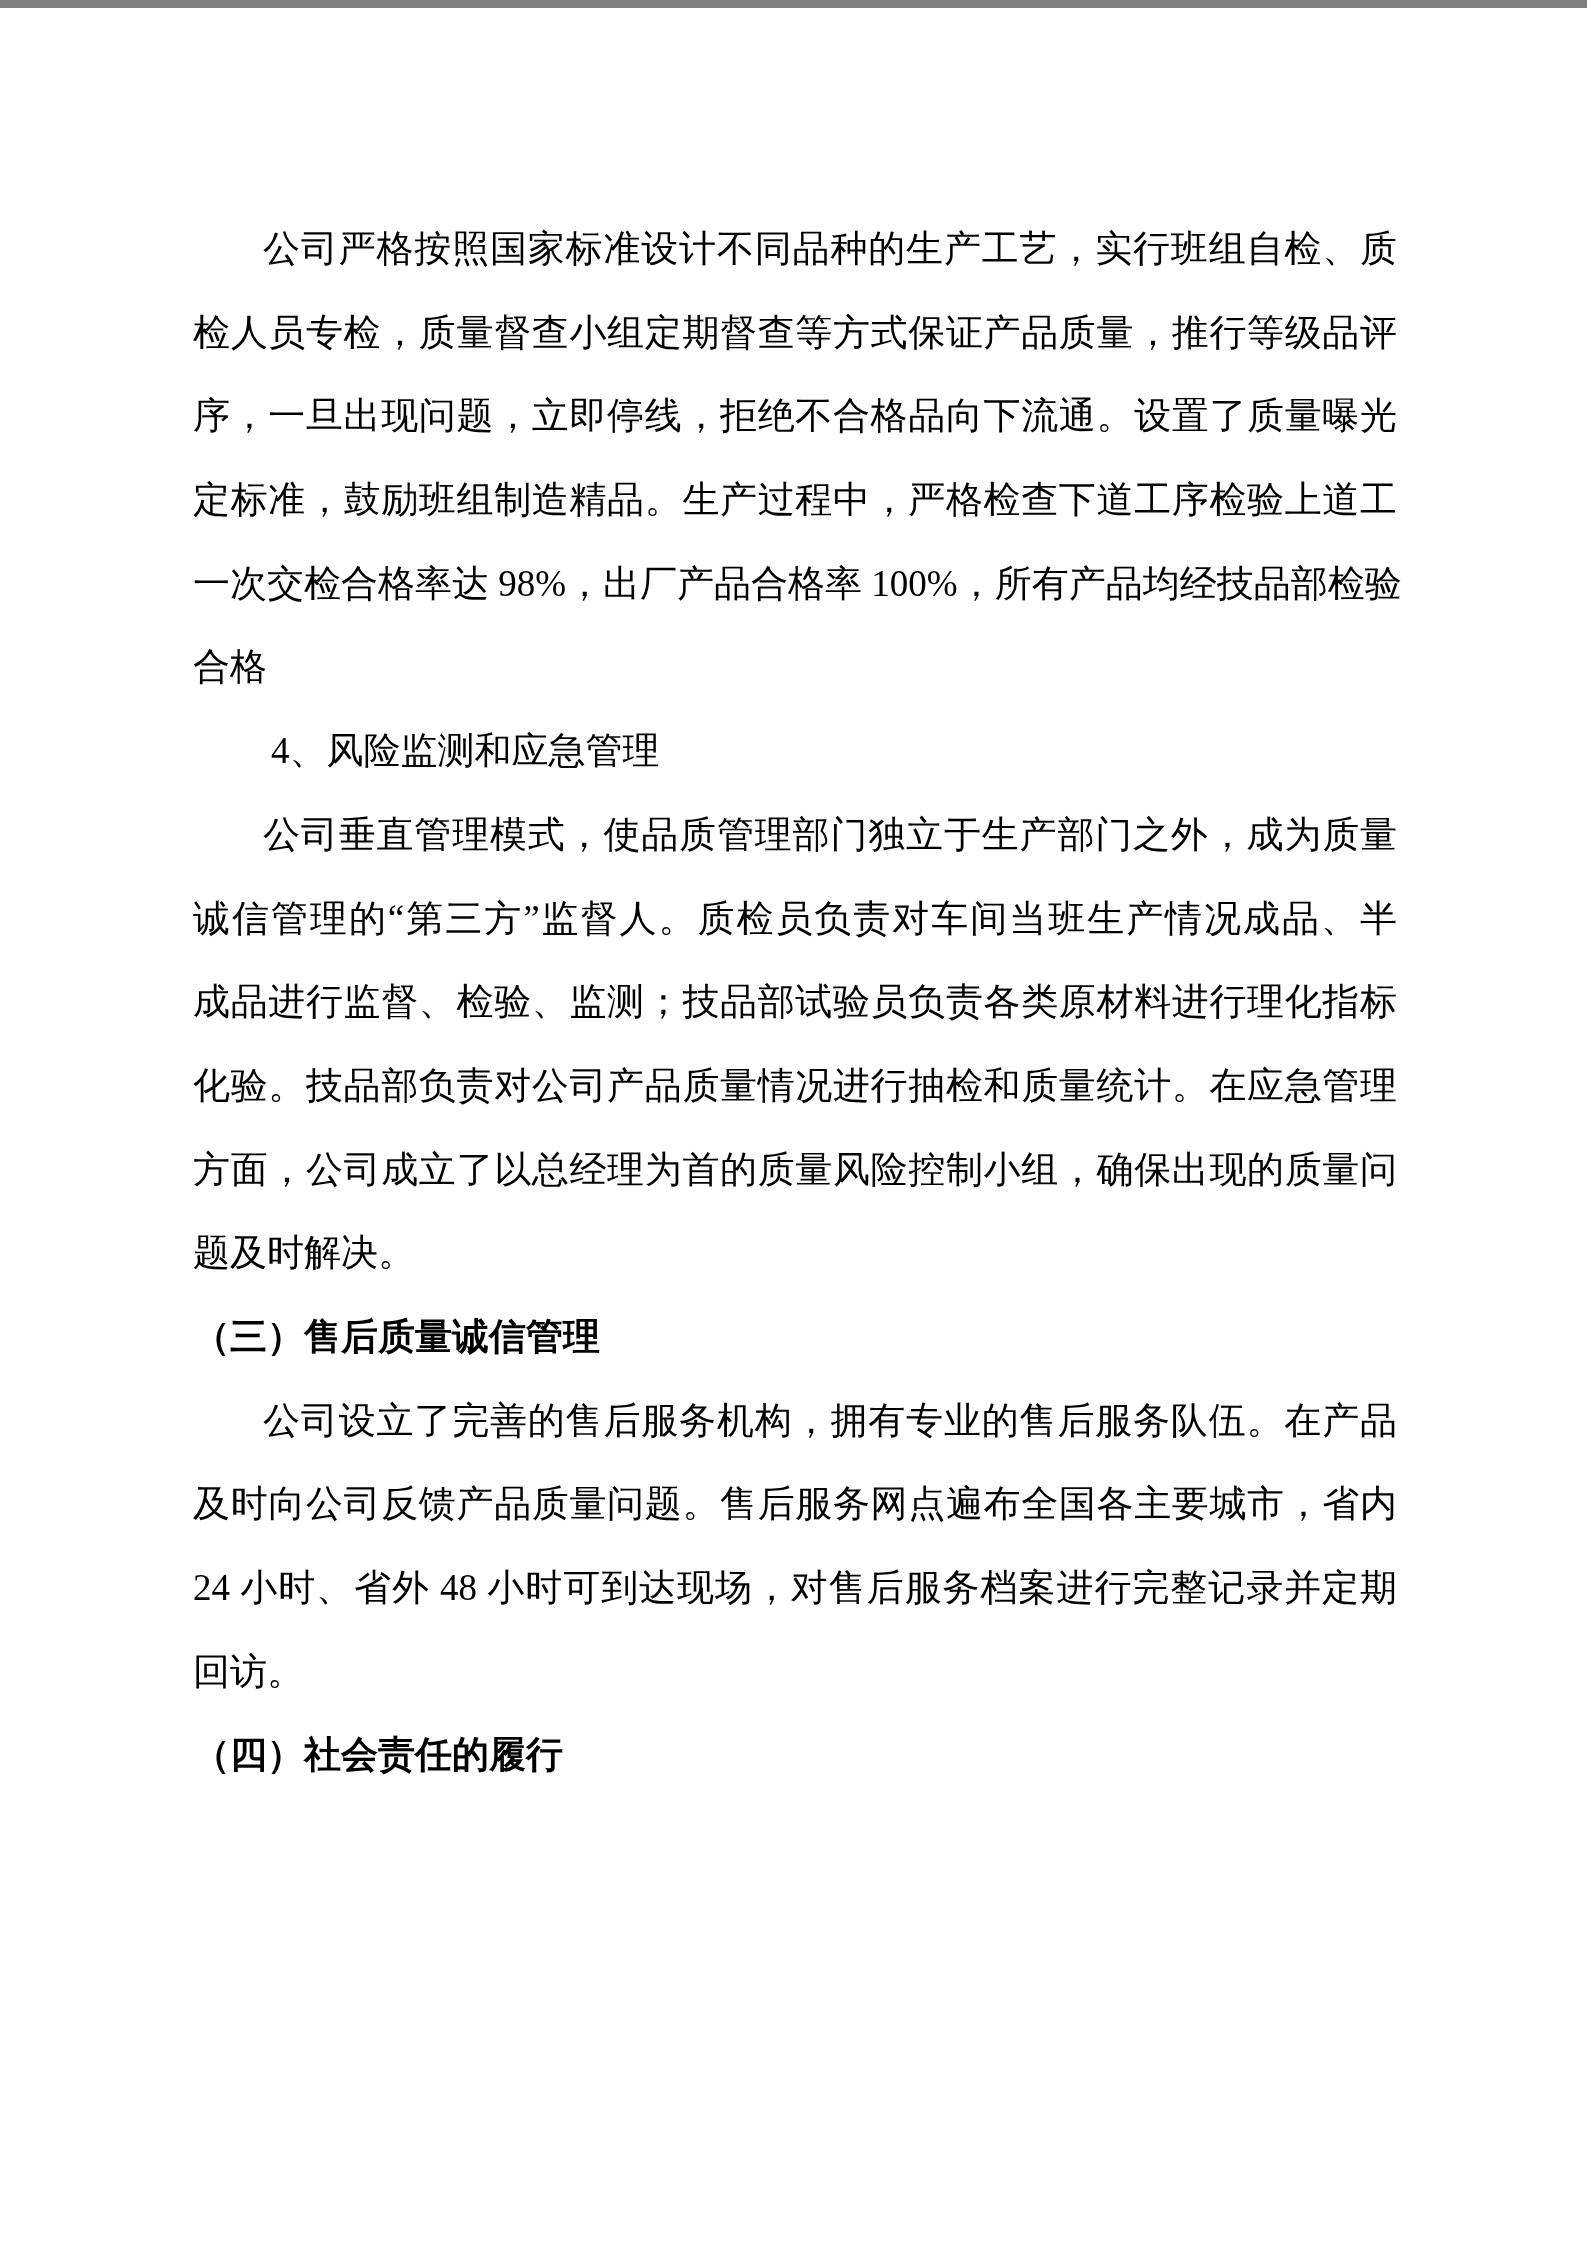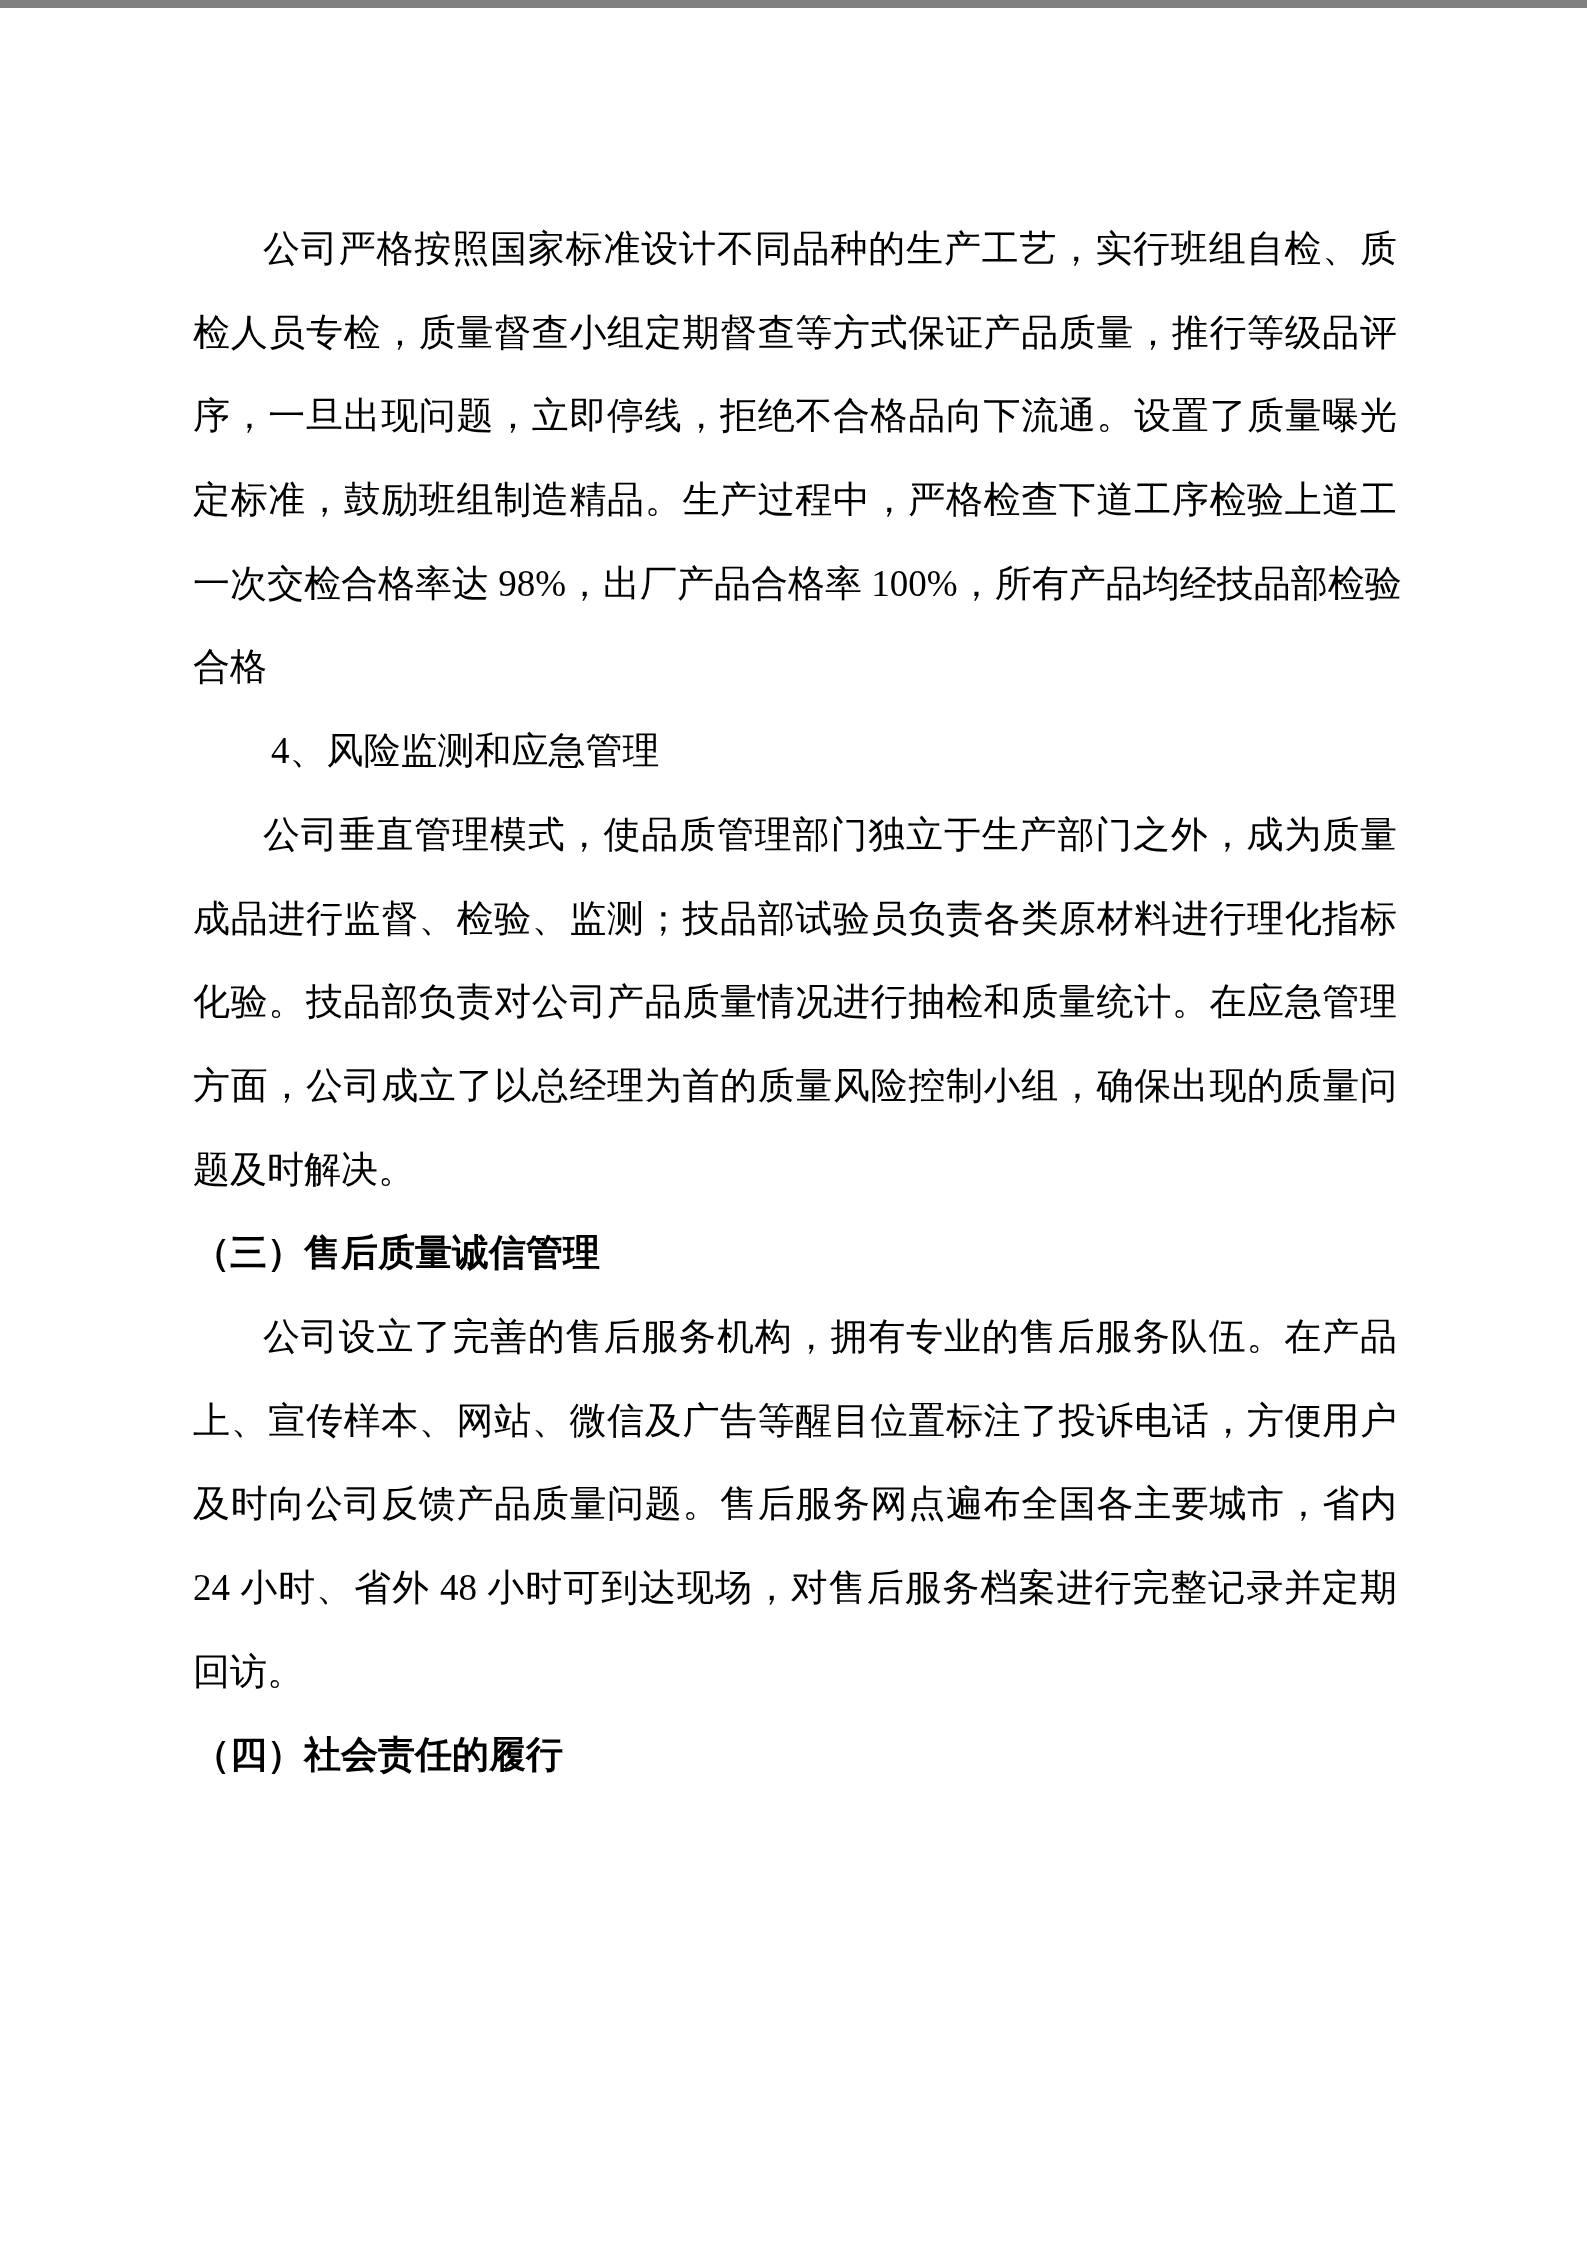--- a/index.html
+++ b/index.html
@@ -52,25 +52,25 @@
 <div class="page">
   <div class="text-block">
     <div class="line first">公司严格按照国家标准设计不同品种的生产工艺，实行班组自检、质</div>
     <div class="line">检人员专检，质量督查小组定期督查等方式保证产品质量，推行等级品评</div>
     <div class="line">序，一旦出现问题，立即停线，拒绝不合格品向下流通。设置了质量曝光</div>
     <div class="line">定标准，鼓励班组制造精品。生产过程中，严格检查下道工序检验上道工</div>
     <div class="line">一次交检合格率达 98%，出厂产品合格率 100%，所有产品均经技品部检验</div>
     <div class="line end">合格</div>
     <div class="line sub end">4、风险监测和应急管理</div>
     <div class="line first">公司垂直管理模式，使品质管理部门独立于生产部门之外，成为质量</div>
+    <div class="line">诚信管理的“第三方”监督人。质检员负责对车间当班生产情况成品、半</div>
     <div class="line">成品进行监督、检验、监测；技品部试验员负责各类原材料进行理化指标</div>
     <div class="line">化验。技品部负责对公司产品质量情况进行抽检和质量统计。在应急管理</div>
     <div class="line">方面，公司成立了以总经理为首的质量风险控制小组，确保出现的质量问</div>
     <div class="line end">题及时解决。</div>
     <div class="line head end">（三）售后质量诚信管理</div>
     <div class="line first">公司设立了完善的售后服务机构，拥有专业的售后服务队伍。在产品</div>
-    <div class="line">上、宣传样本、网站、微信及广告等醒目位置标注了投诉电话，方便用户</div>
     <div class="line">及时向公司反馈产品质量问题。售后服务网点遍布全国各主要城市，省内</div>
     <div class="line">24 小时、省外 48 小时可到达现场，对售后服务档案进行完整记录并定期</div>
     <div class="line end">回访。</div>
     <div class="line head end">（四）社会责任的履行</div>
   </div>
 </div>
 
 </body></html>

